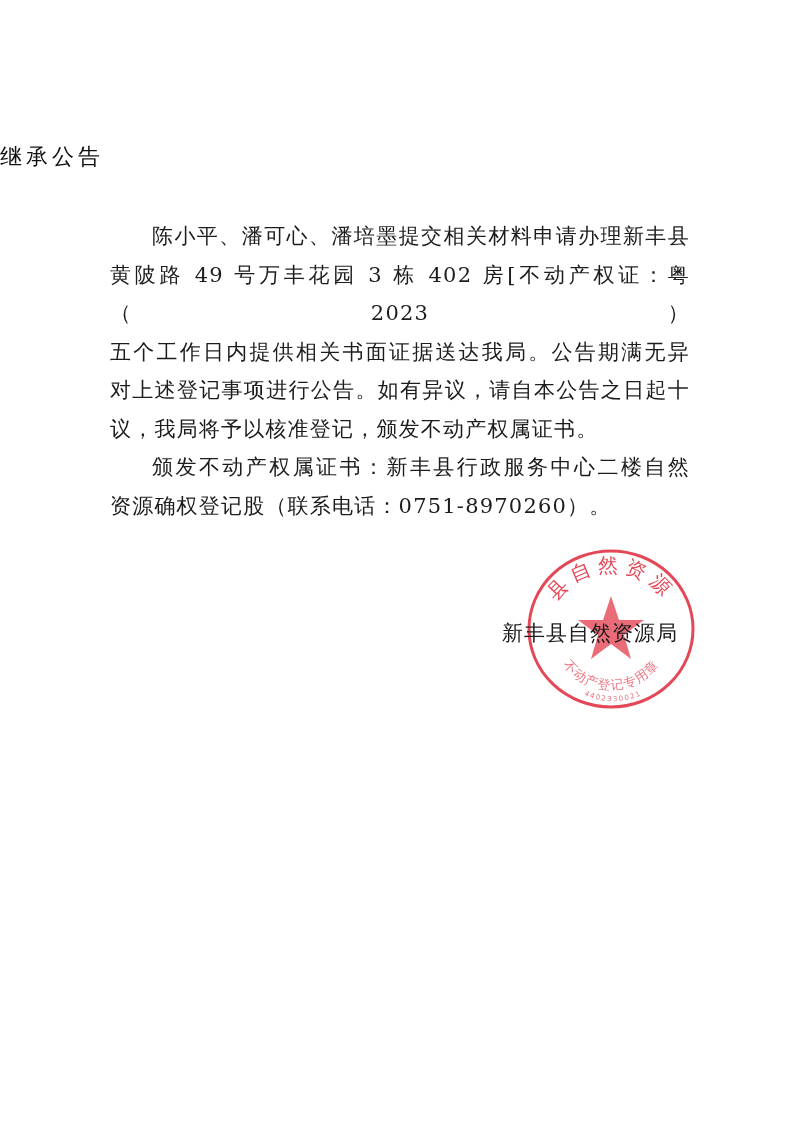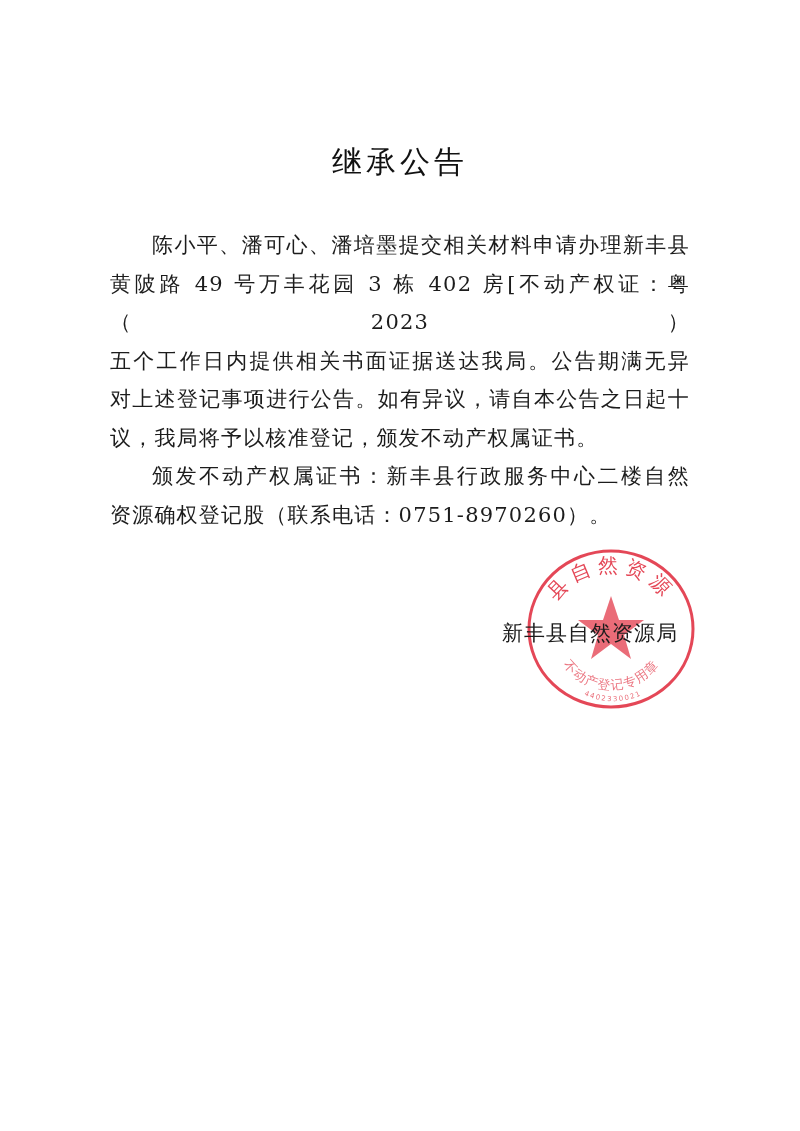--- a/index.html
+++ b/index.html
@@ -4,25 +4,25 @@
   <style>
     html, body { margin: 0; padding: 0; background: #ffffff; }
     body {
       width: 800px; height: 1131px; position: relative; overflow: hidden;
       font-family: "DejaVu Serif", "Liberation Serif", serif;
       color: #1a1a1a;
     }
     .page { position: absolute; left: 0; top: 0; width: 800px; height: 1131px; background: #fff; }
     .title {
       position: absolute; left: 0; width: 800px; top: 142px;
-      text-align: center; font-size: 30px; letter-spacing: 4px; color: #111;
+      text-align: left; font-size: 22px; letter-spacing: 4px; color: #111;
       font-family: "DejaVu Sans", "Liberation Sans", sans-serif; font-weight: normal;
     }
     .body {
-      position: absolute; left: 110px; width: 580px; top: 226px;
+      position: absolute; left: 110px; width: 580px; top: 217px;
       font-size: 21px; line-height: 38.5px; letter-spacing: 1.2px; color: #1c1c1c;
     }
     .body p { margin: 0; text-align: justify; text-align-last: justify; }
     .body p.last { text-align-last: left; }
     .indent { text-indent: 42px; }
     .signature {
       position: absolute; left: 490px; width: 200px; top: 614px;
       font-size: 21px; line-height: 38px; color: #1c1c1c; letter-spacing: 1px;
       text-align: center;
     }

